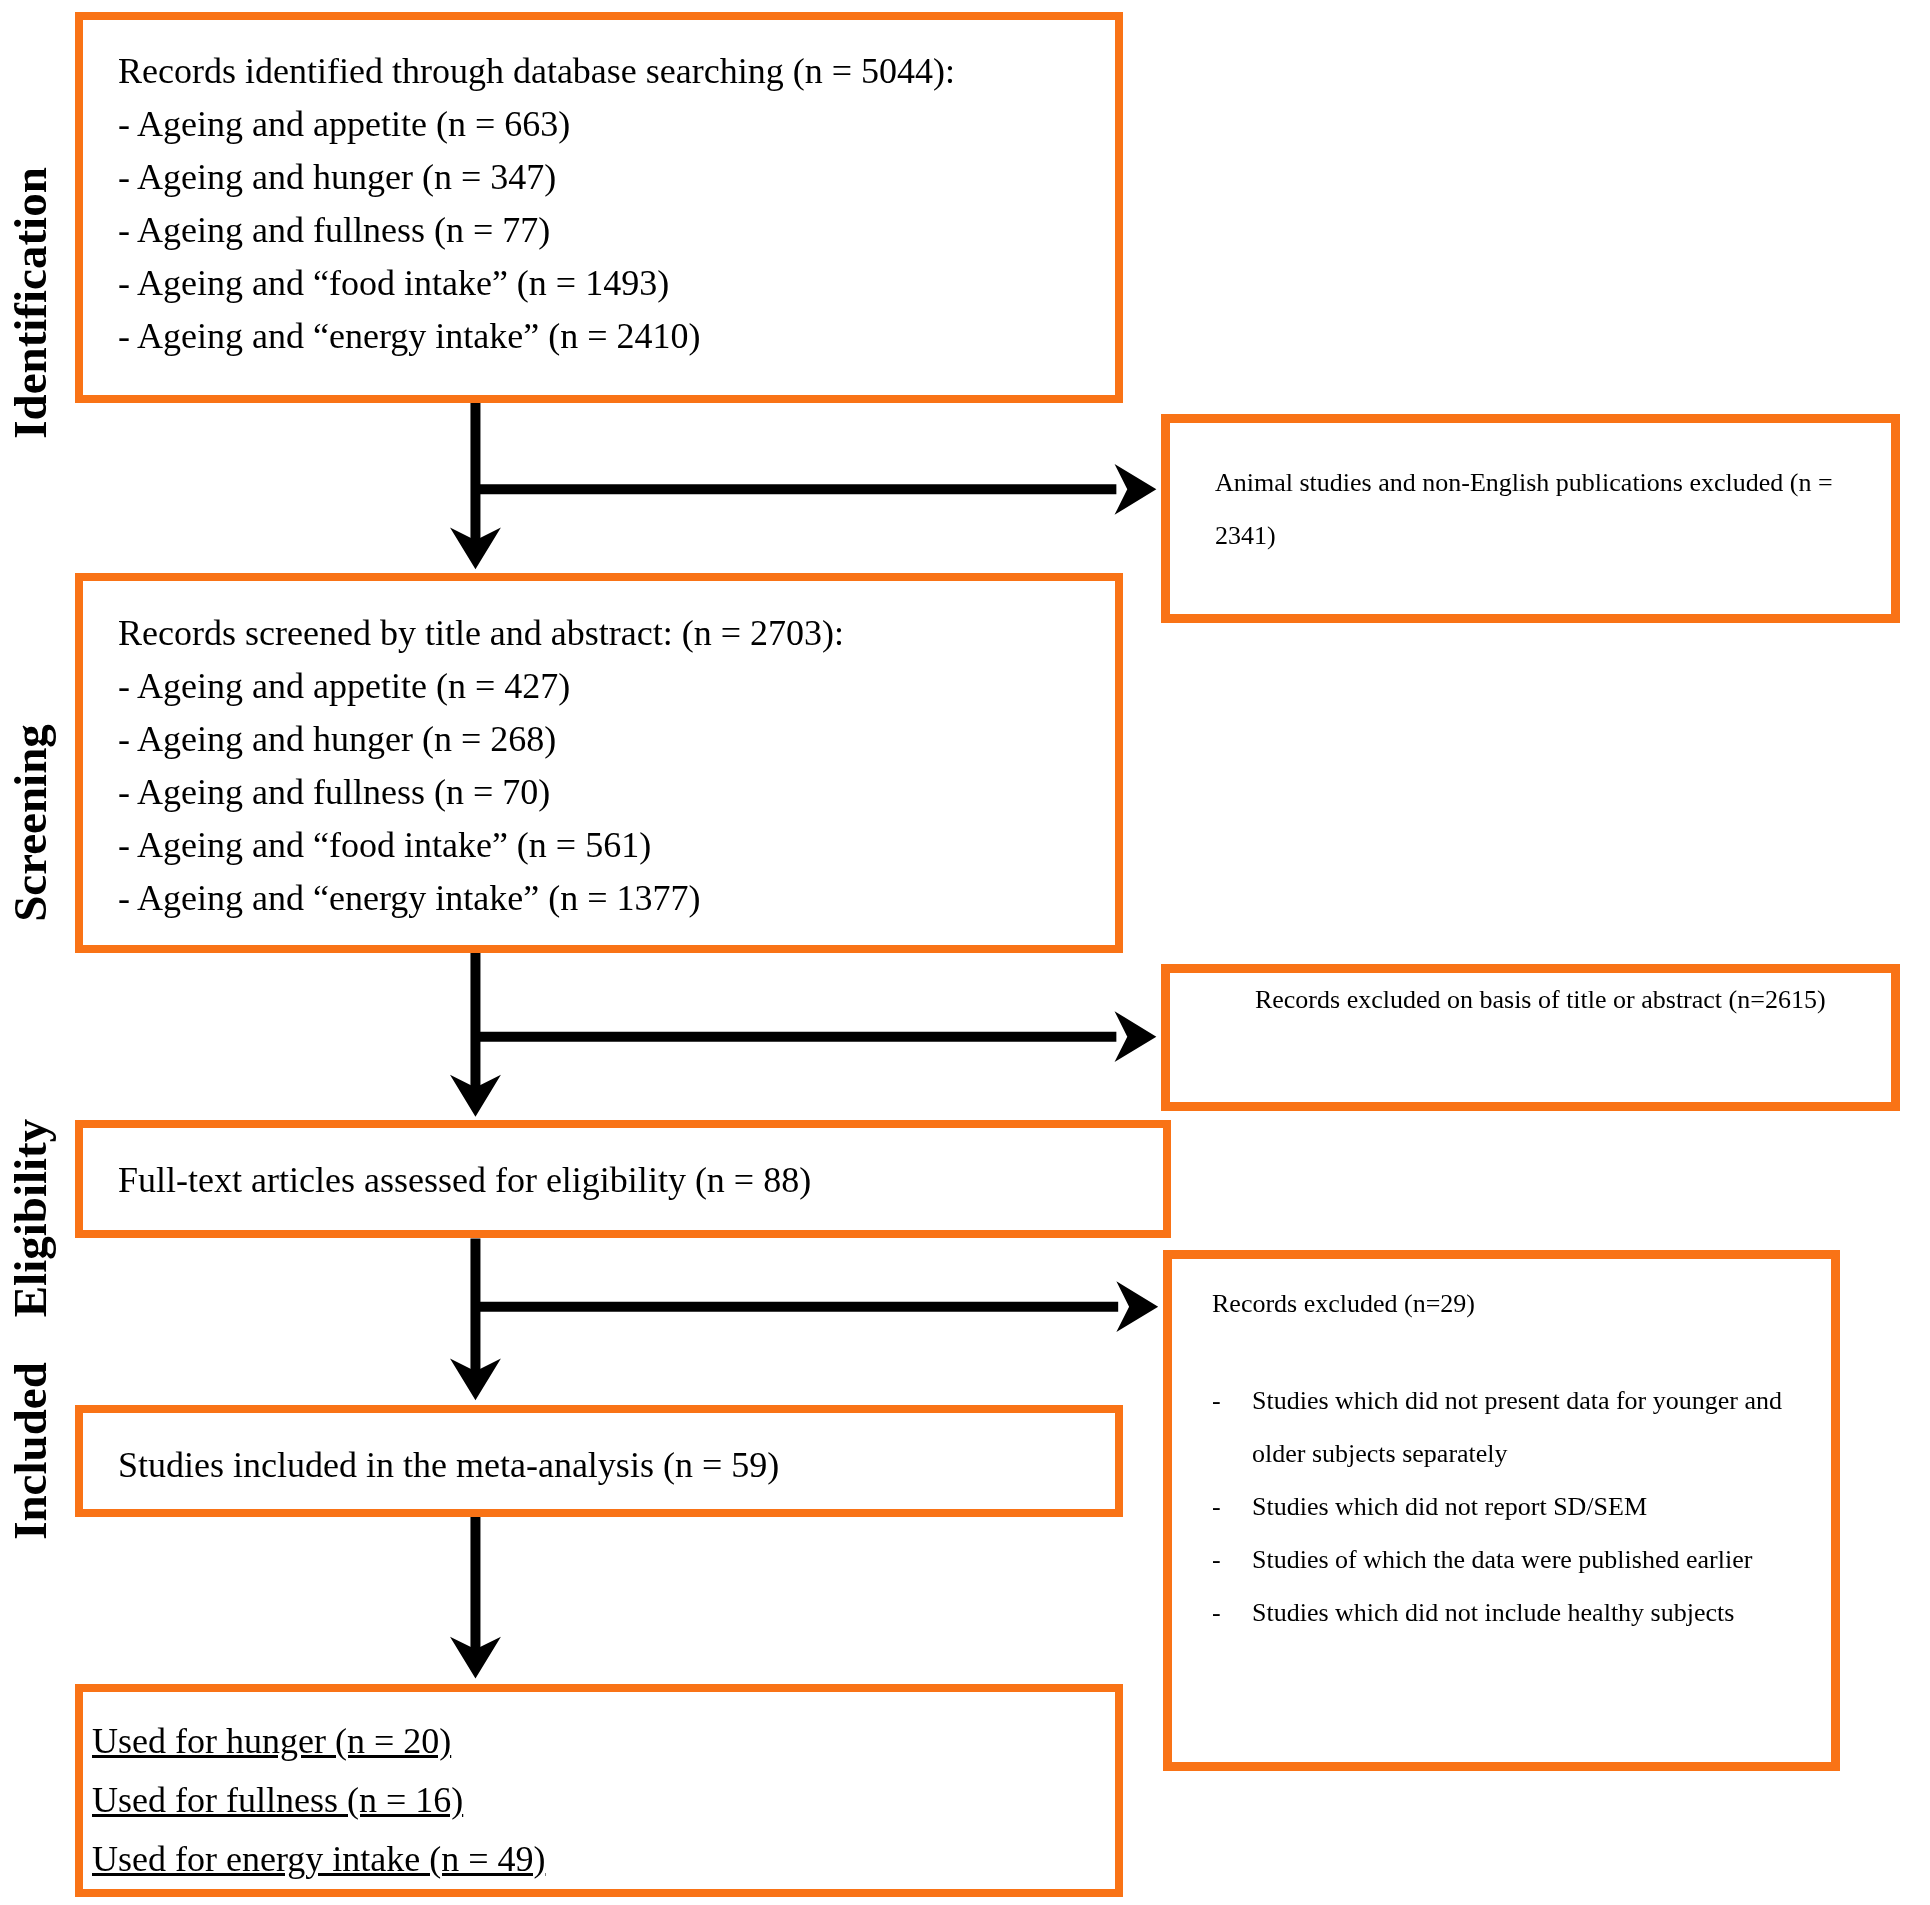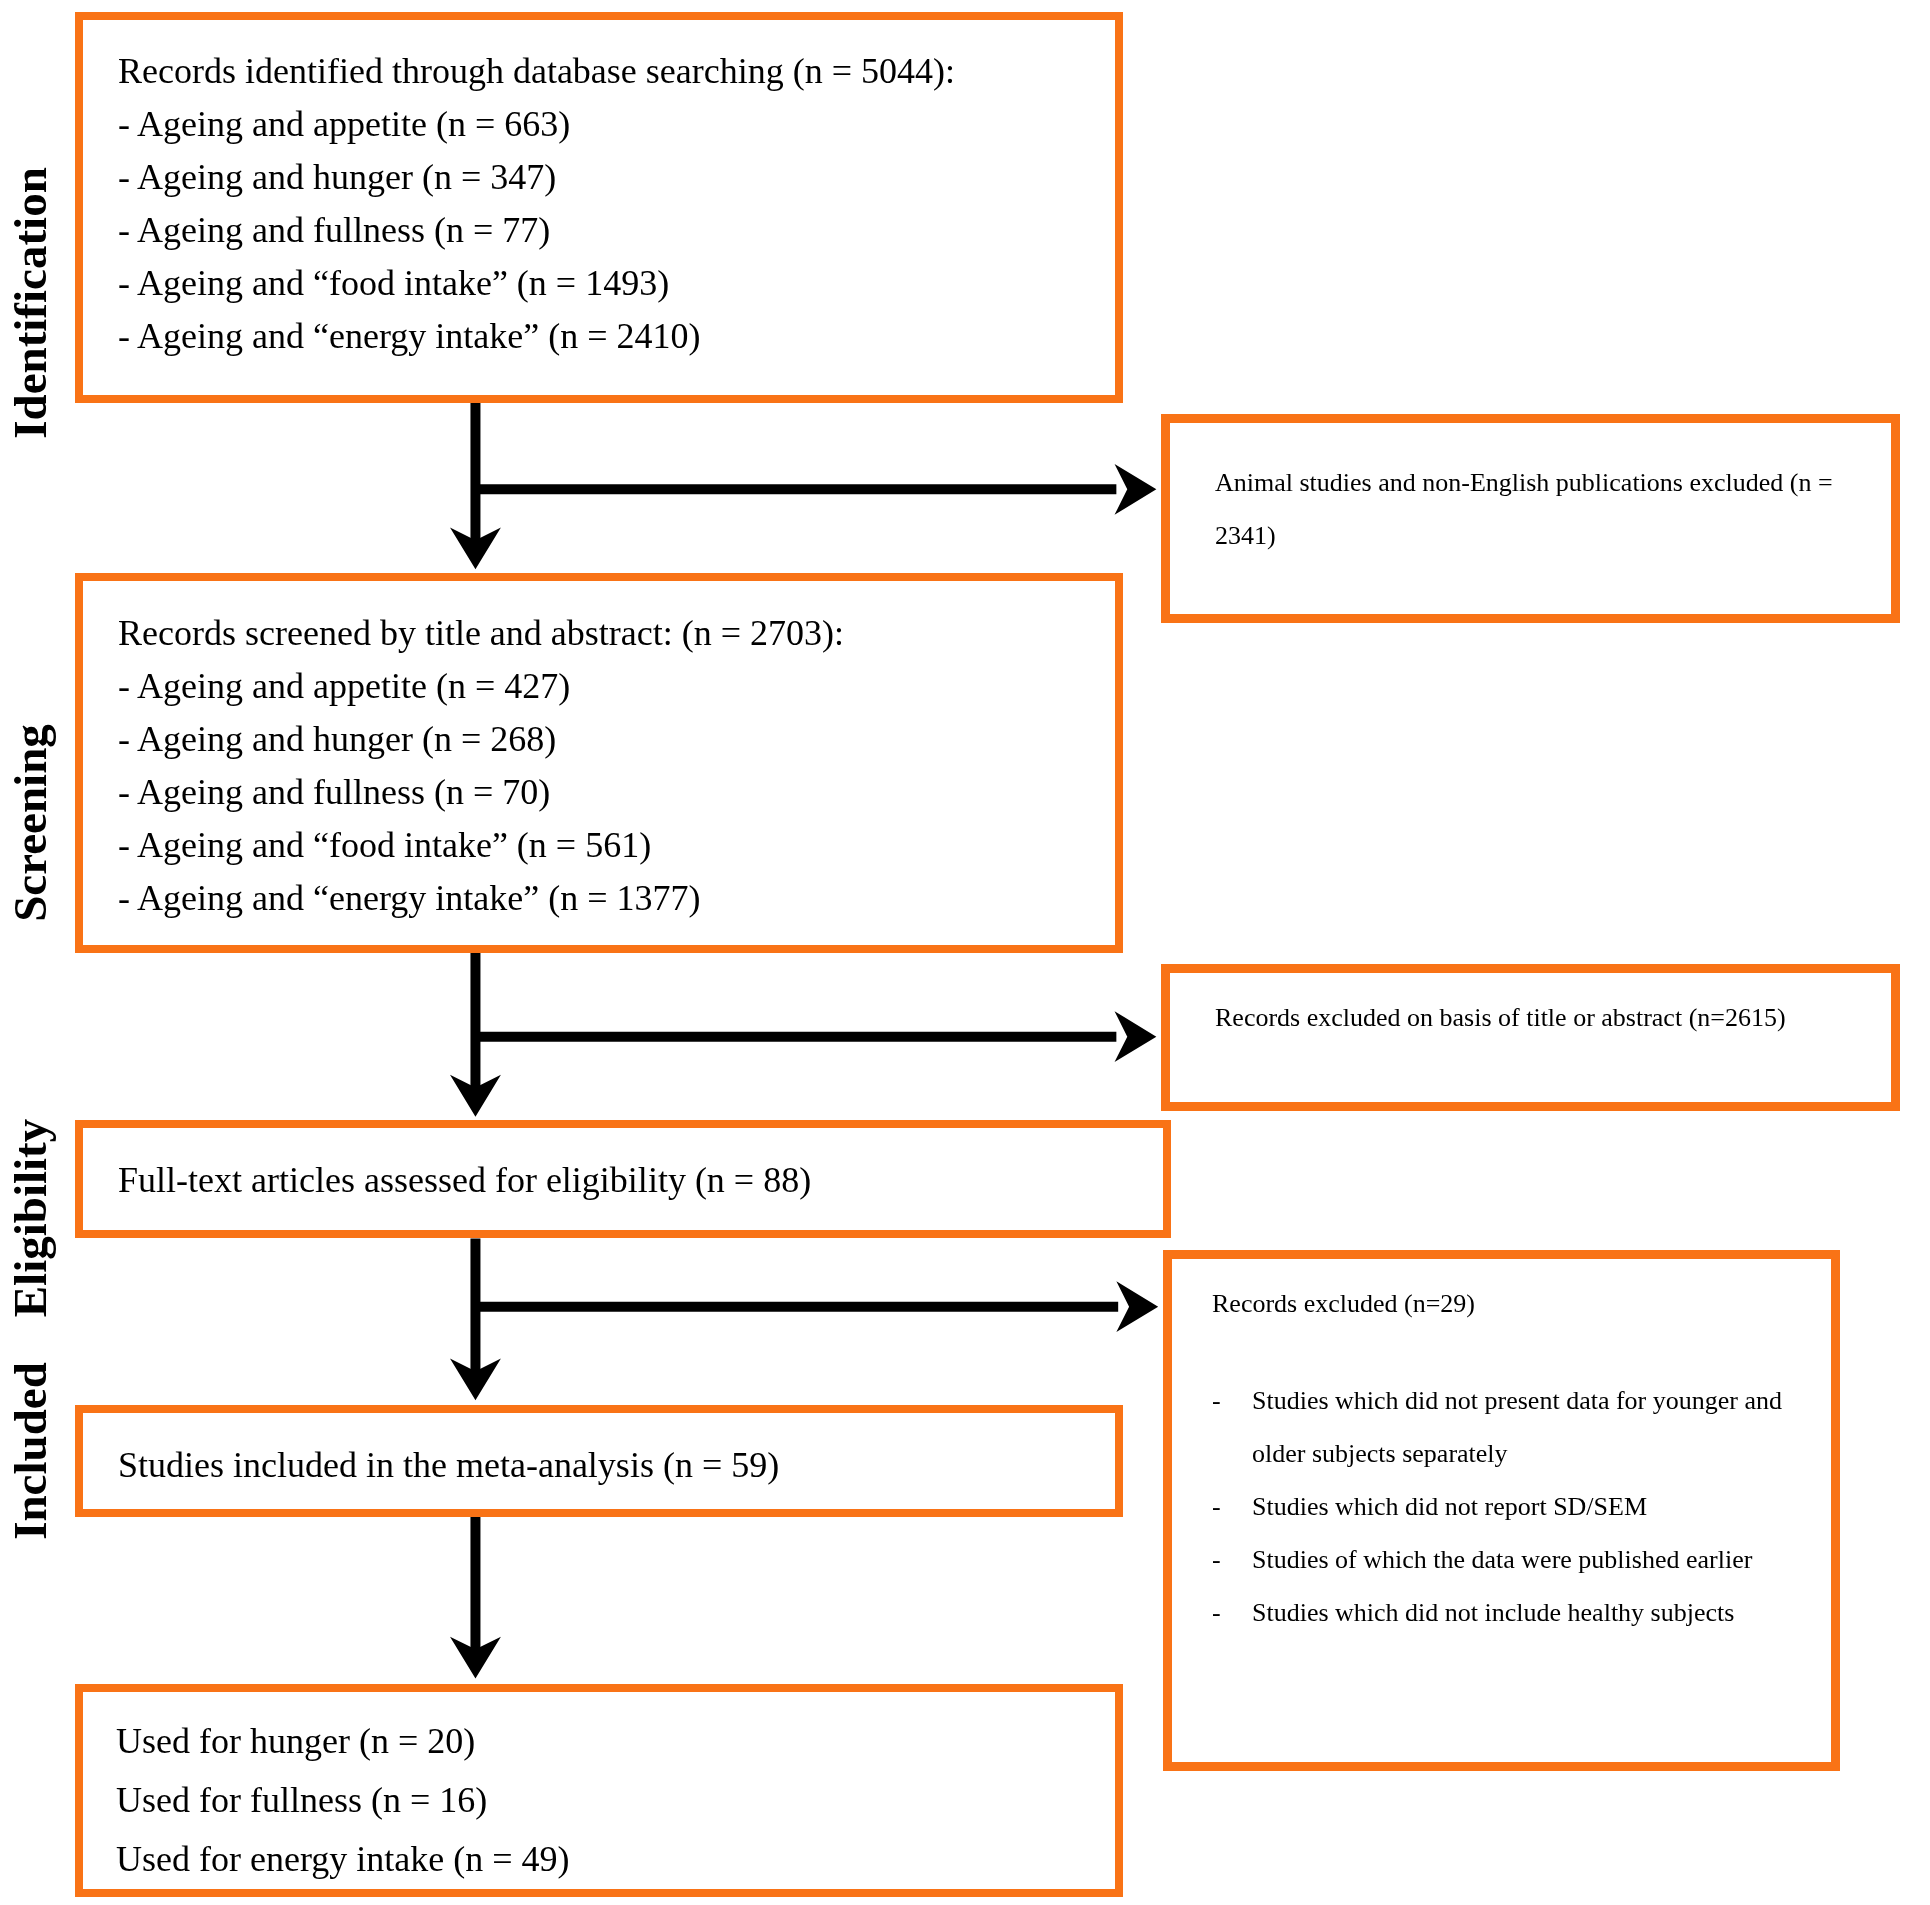--- a/index.html
+++ b/index.html
@@ -104,35 +104,35 @@
     </div>
   </div>
 
   <div class="box" style="left:75px; top:1405px; width:1048px; height:112px;">
     <div class="pad">
       <div class="line">Studies included in the meta-analysis (n = 59)</div>
     </div>
   </div>
 
   <div class="box" style="left:75px; top:1684px; width:1048px; height:213px;">
-    <div class="pad" style="padding-top:20px; padding-left:33px;">
+    <div class="pad" style="padding-top:20px; padding-left:9px;text-decoration:underline;">
       <div class="line" style="line-height:59px;">Used for hunger (n = 20)</div>
       <div class="line" style="line-height:59px;">Used for fullness (n = 16)</div>
       <div class="line" style="line-height:59px;">Used for energy intake (n = 49)</div>
     </div>
   </div>
 
   <div class="box side-box" style="left:1161px; top:414px; width:739px; height:209px;">
     <div class="pad" style="padding-top:33px;">
       <div class="line">Animal studies and non-English publications excluded (n = 2341)</div>
     </div>
   </div>
 
   <div class="box side-box" style="left:1161px; top:964px; width:739px; height:147px;">
-    <div class="pad" style="padding-top:18px;">
+    <div class="pad" style="padding-top:0;text-align:center;">
       <div class="line">Records excluded on basis of title or abstract (n=2615)</div>
     </div>
   </div>
 
   <div class="box side-box" style="left:1163px; top:1250px; width:677px; height:521px;">
     <div class="pad" style="padding-top:18px; padding-left:40px; padding-right:18px;">
       <div class="line excl-title">Records excluded (n=29)</div>
       <div class="bullet-row">
         <span class="dash">-</span>
         <span class="bullet-text">Studies which did not present data for younger and older subjects separately</span>

